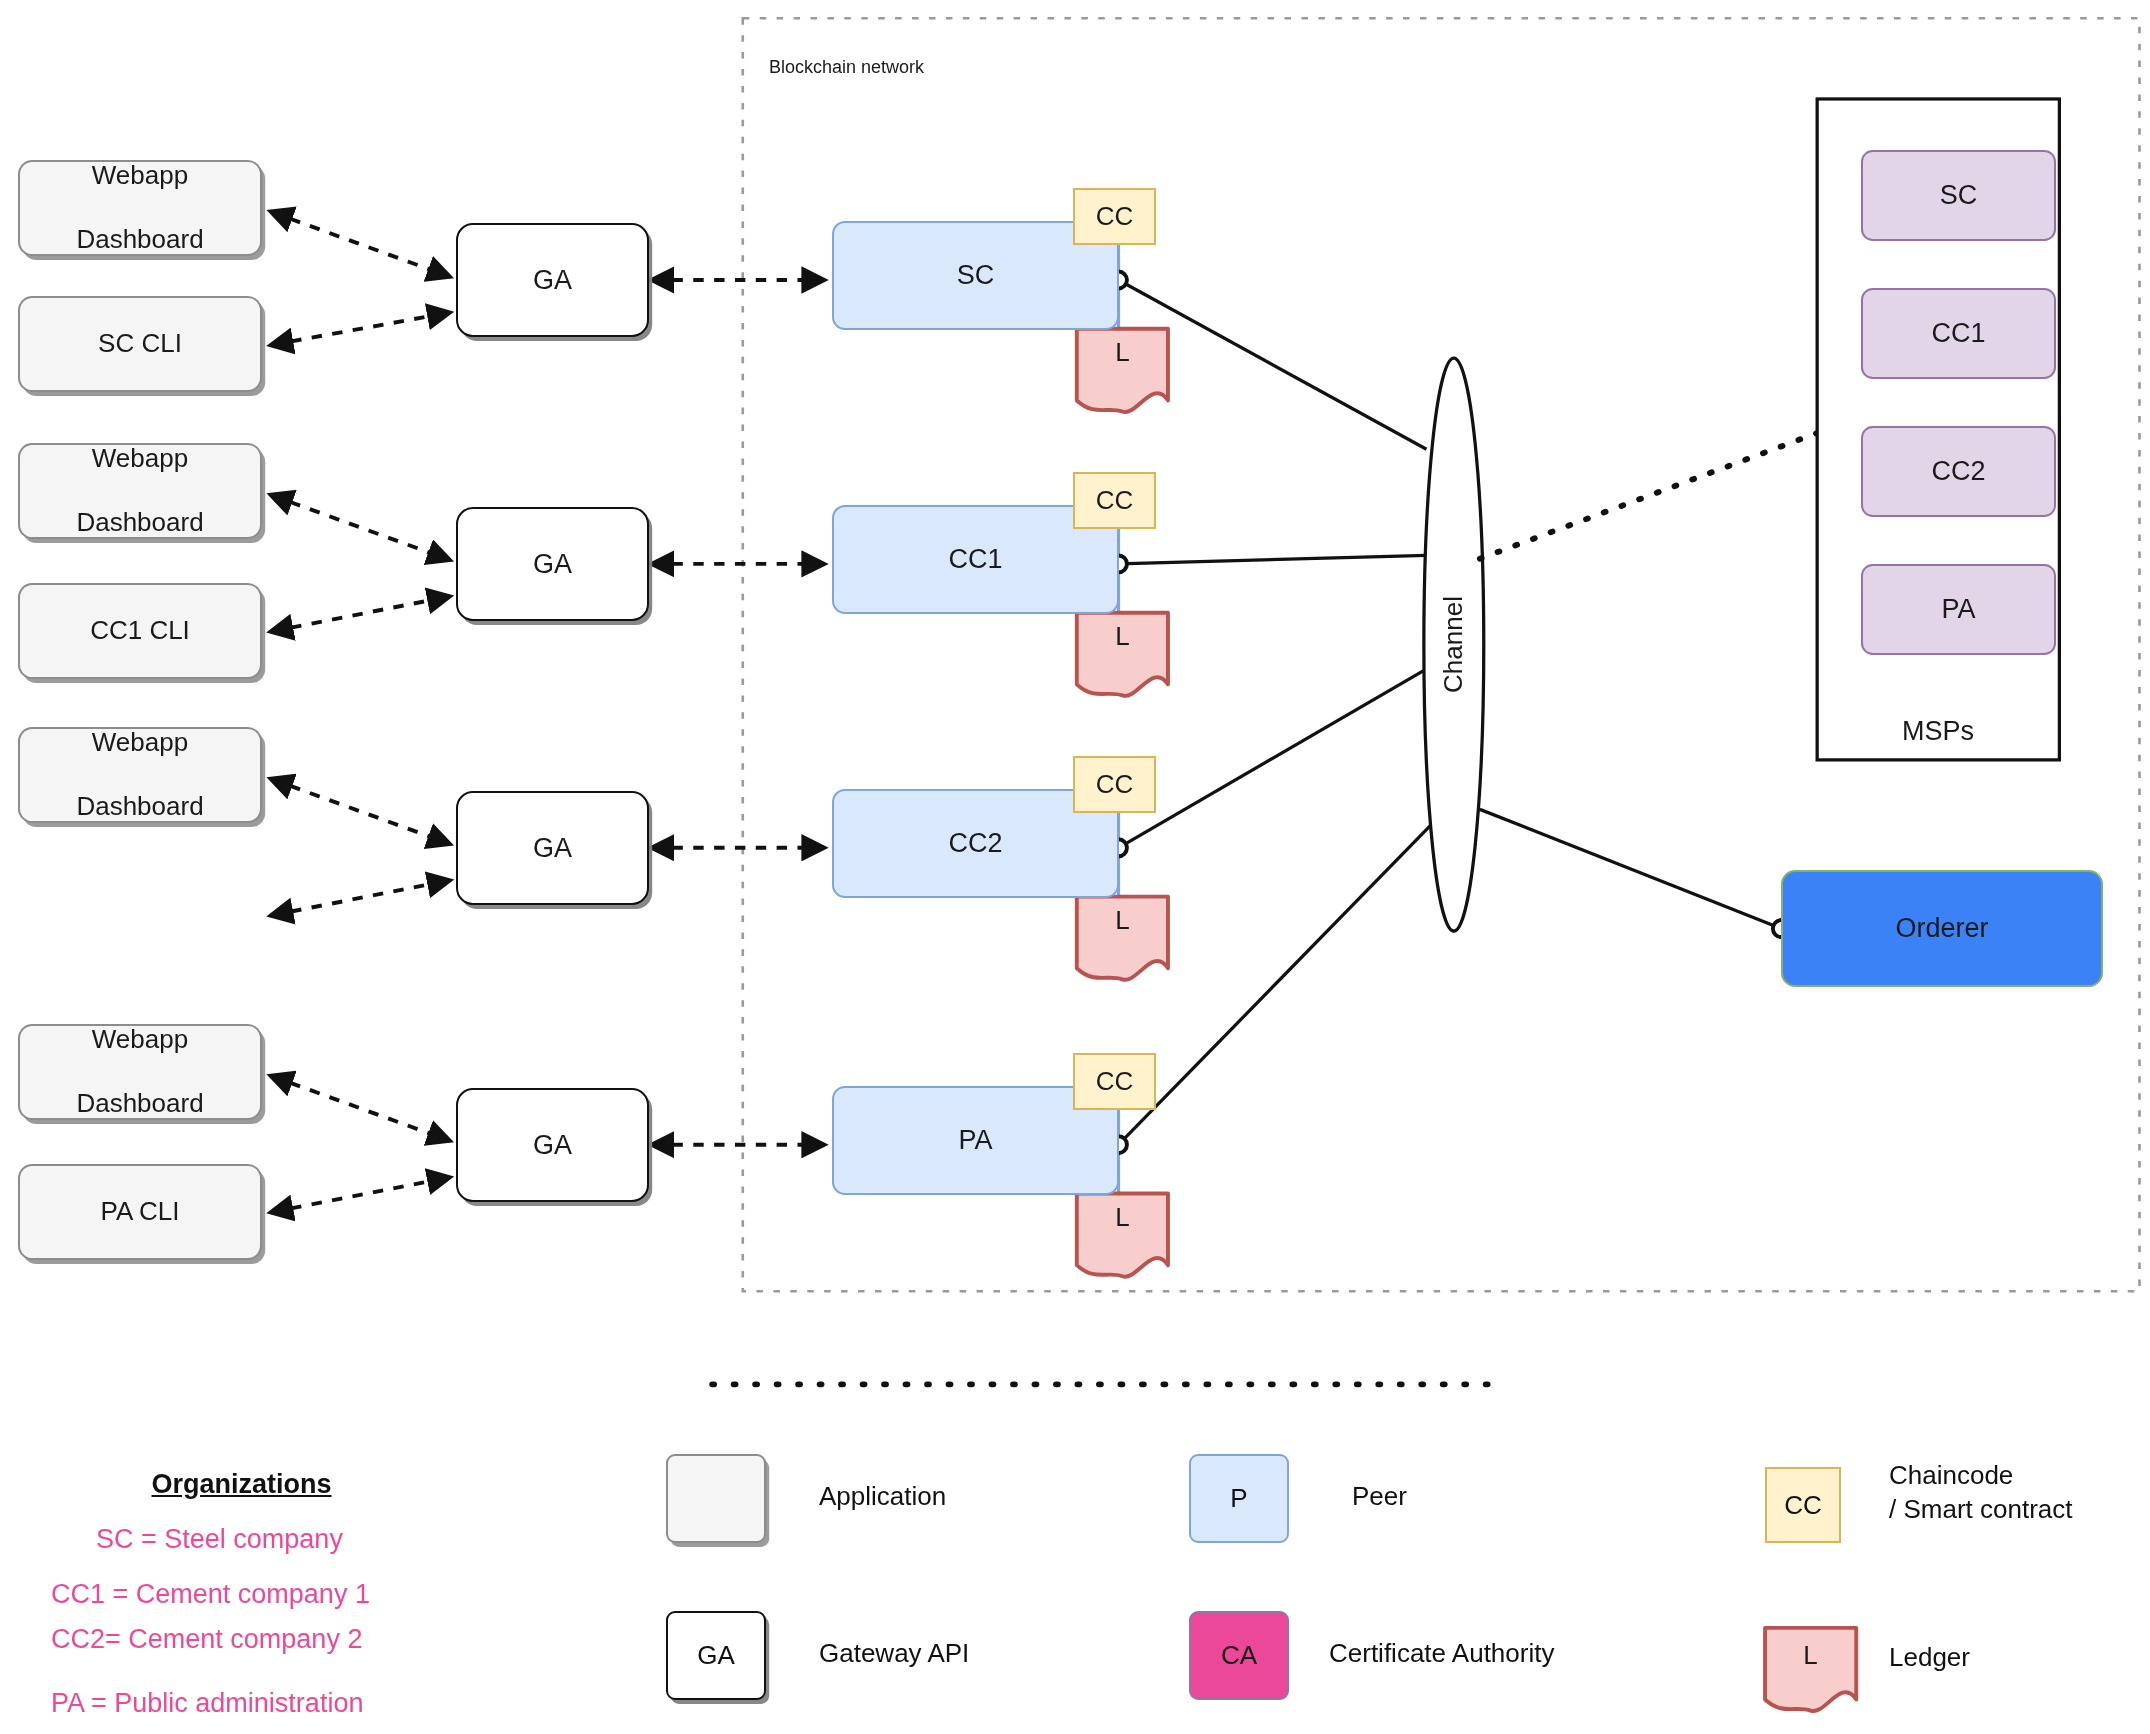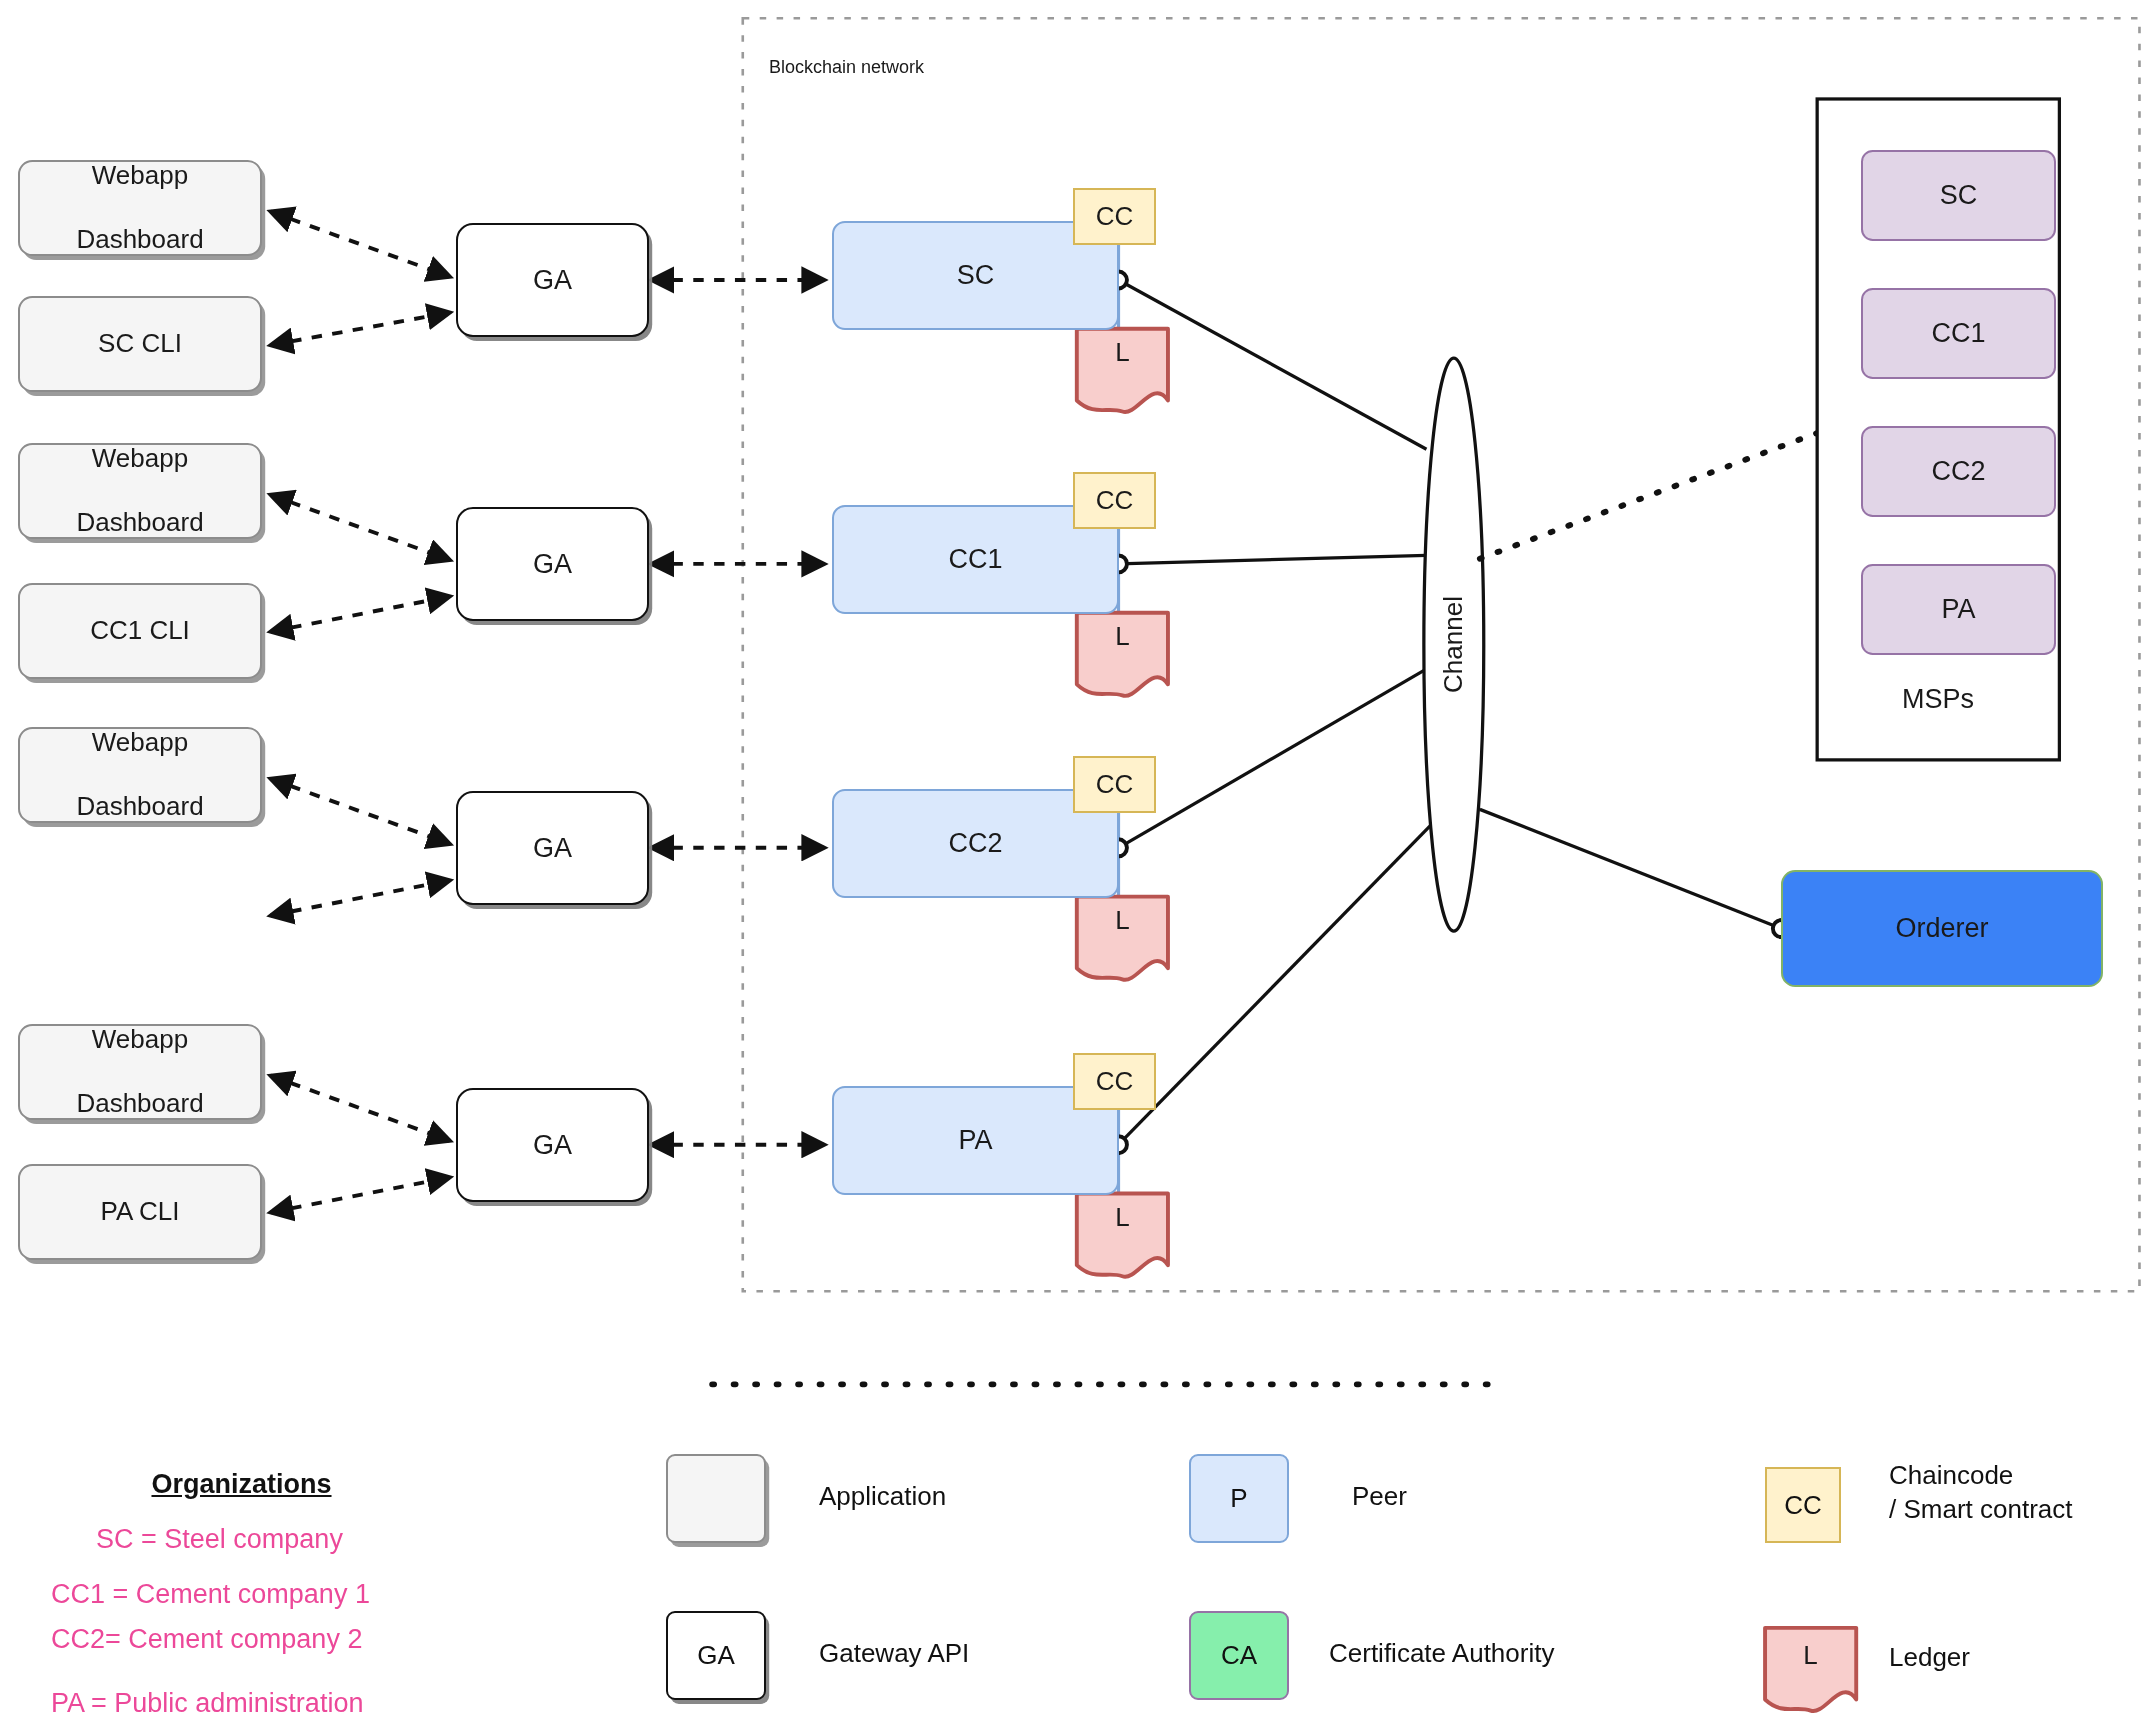--- a/index.html
+++ b/index.html
@@ -51,21 +51,21 @@
     pointer-events:none;
   }
   
   .msp-box{
     background:#e1d5e7;
     border:2px solid #9673a6;
     border-radius:11.7px;
     font-size:27px;color:#1a1a1a;
   }
   .msps-caption{
-    position:absolute;text-align:center;font-size:27px;color:#1a1a1a;
+    position:absolute;text-align:center;font-size:27px;color:#1a1a1a;margin-top:32px;
   }
   
   .orderer-box{
     background:#3b82f6;
     border:2.6px solid #82b366;
     border-radius:14.3px;
     font-size:27px;color:#1a1a1a;
   }
   .network-title{
     position:absolute;font-size:18px;color:#1a1a1a;text-align:left;
@@ -97,21 +97,21 @@
   .sw-ga{
     background:#ffffff;border:2.6px solid #111111;border-radius:9px;
     box-shadow:3.9px 4.6px 0 -0.7px rgba(130,130,130,0.95);
     display:flex;align-items:center;justify-content:center;font-size:26px;color:#111;
   }
   .sw-peer{
     background:#dae8fc;border:2px solid #7ea6d9;border-radius:9px;
     display:flex;align-items:center;justify-content:center;font-size:26px;color:#111;
   }
   .sw-ca{
-    background:#86efac;border:2px solid #9673a6;border-radius:9px;
+    background:#ec4899;border:2px solid #9673a6;border-radius:9px;
     display:flex;align-items:center;justify-content:center;font-size:26px;color:#111;
   }
   .sw-cc{
     background:#fff2cc;border:2px solid #d6b656;
     display:flex;align-items:center;justify-content:center;font-size:26px;color:#111;
   }
 </style>
 </head>
 <body>
 

